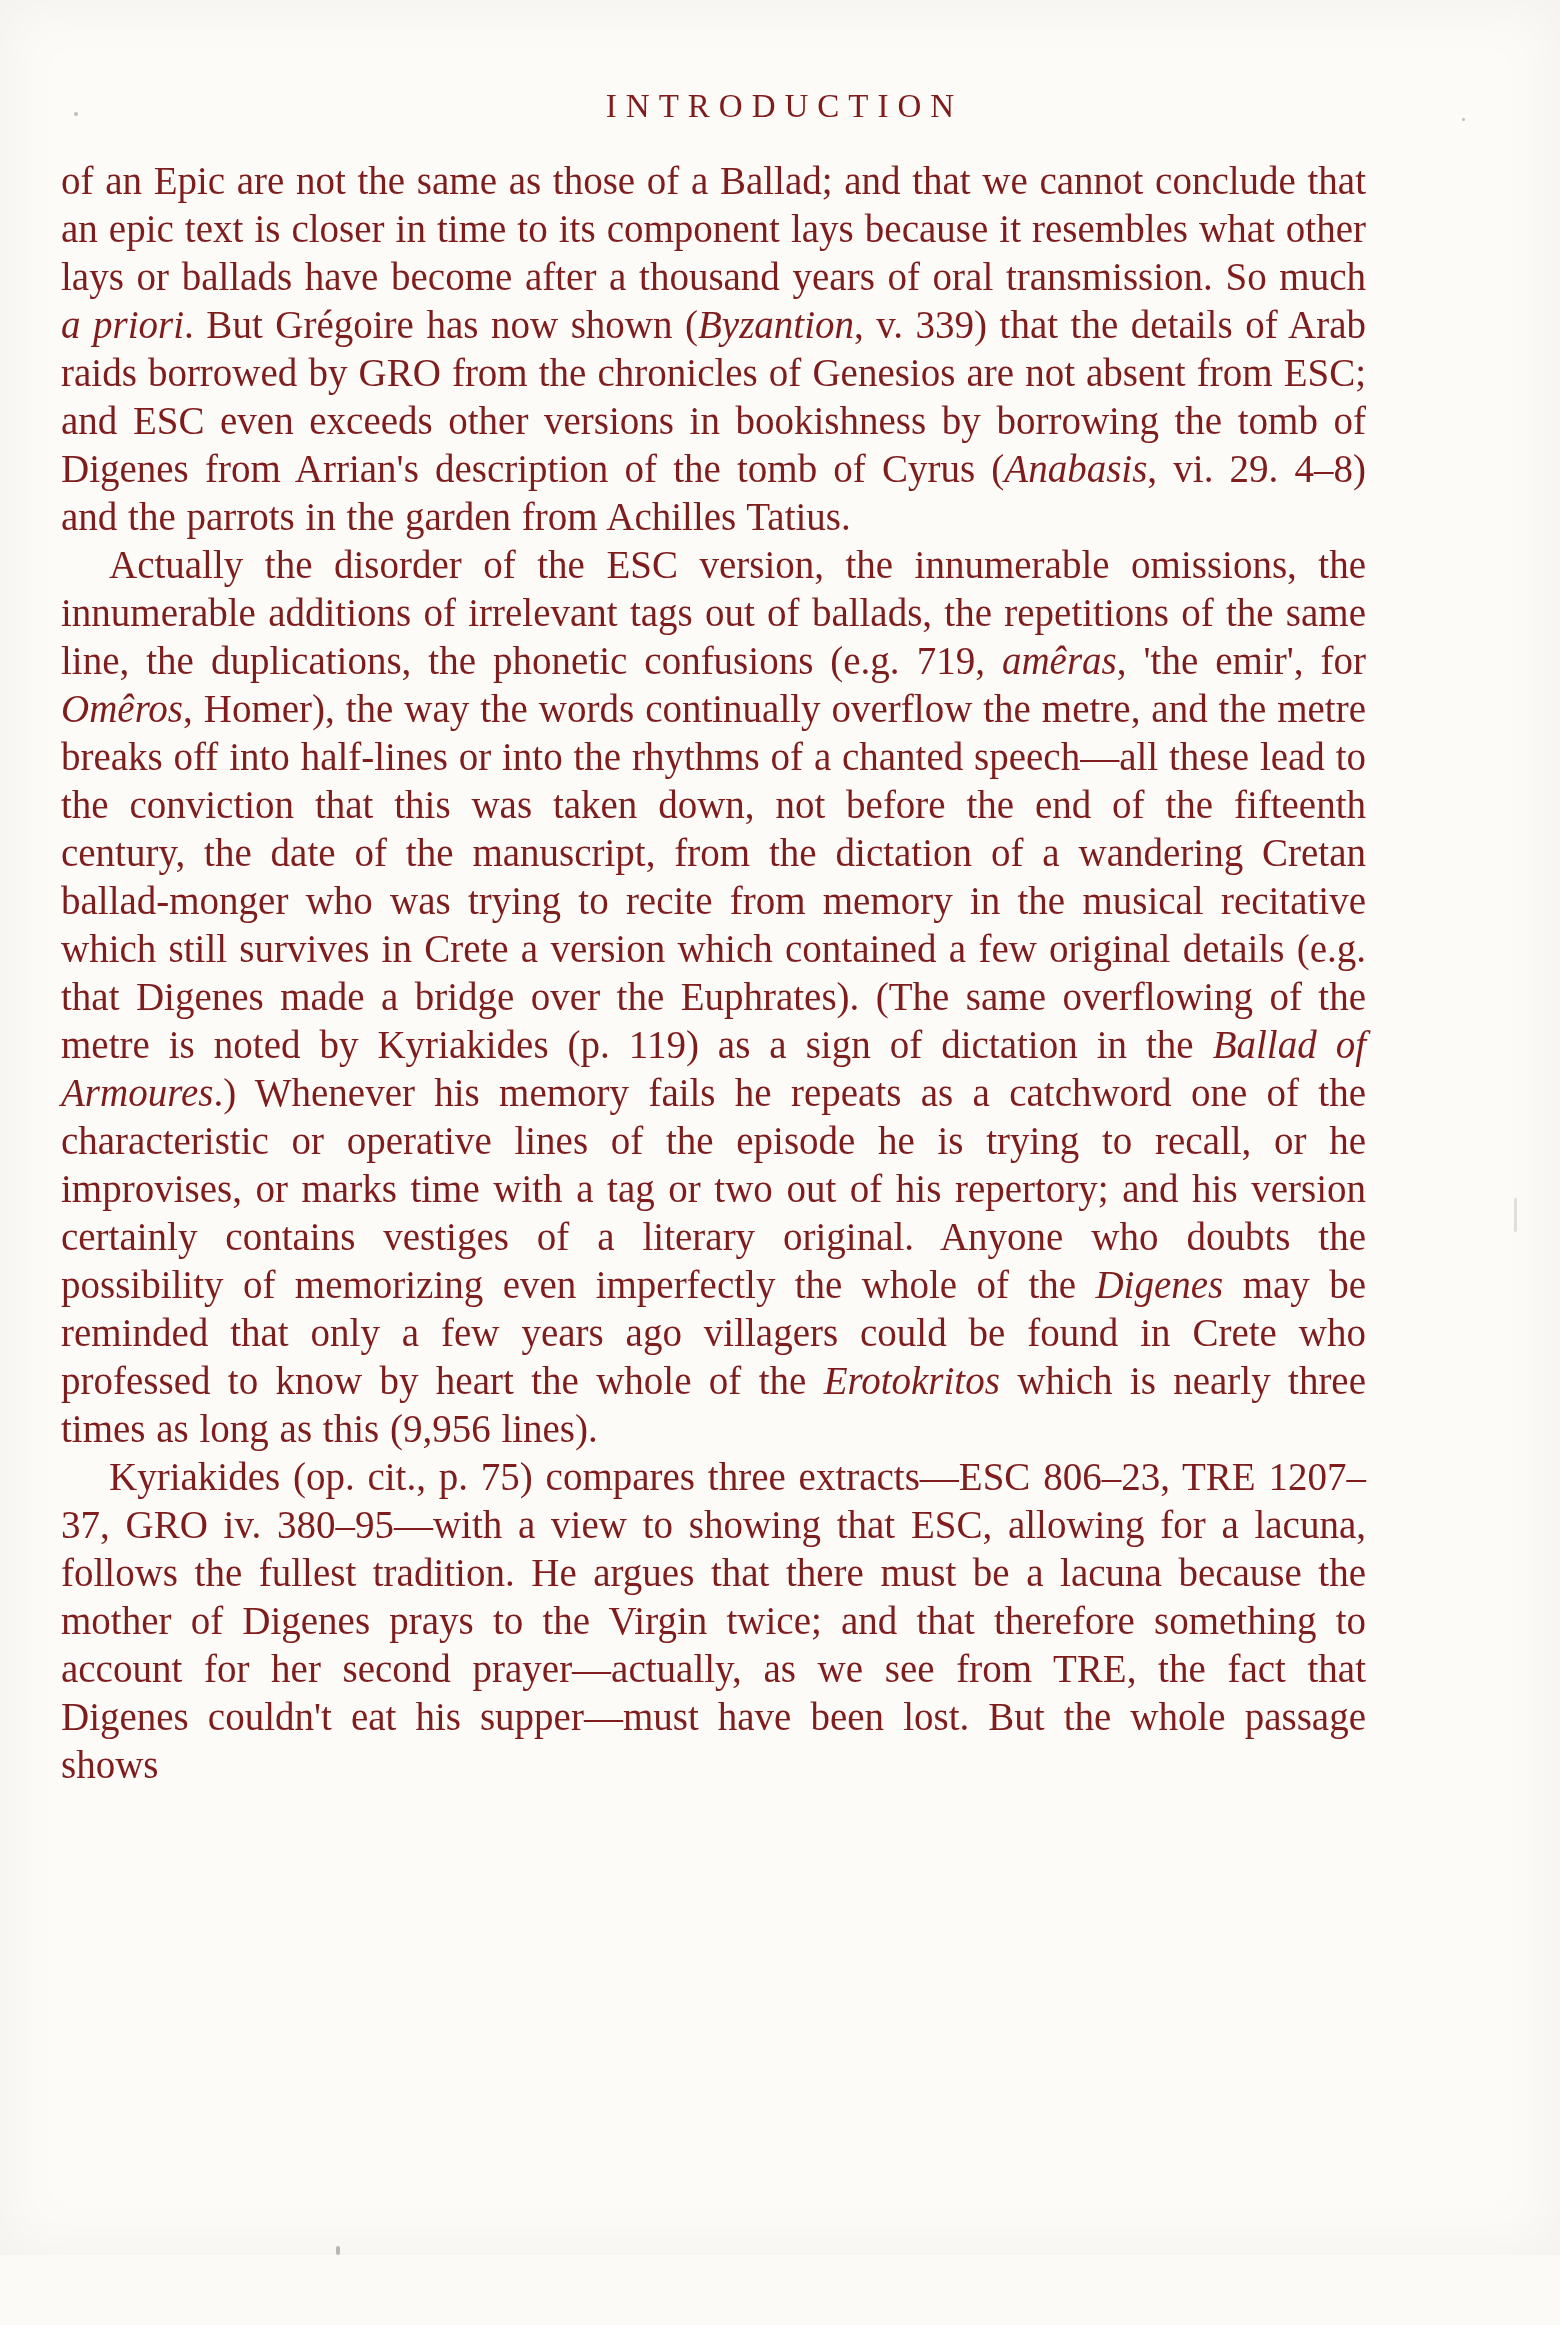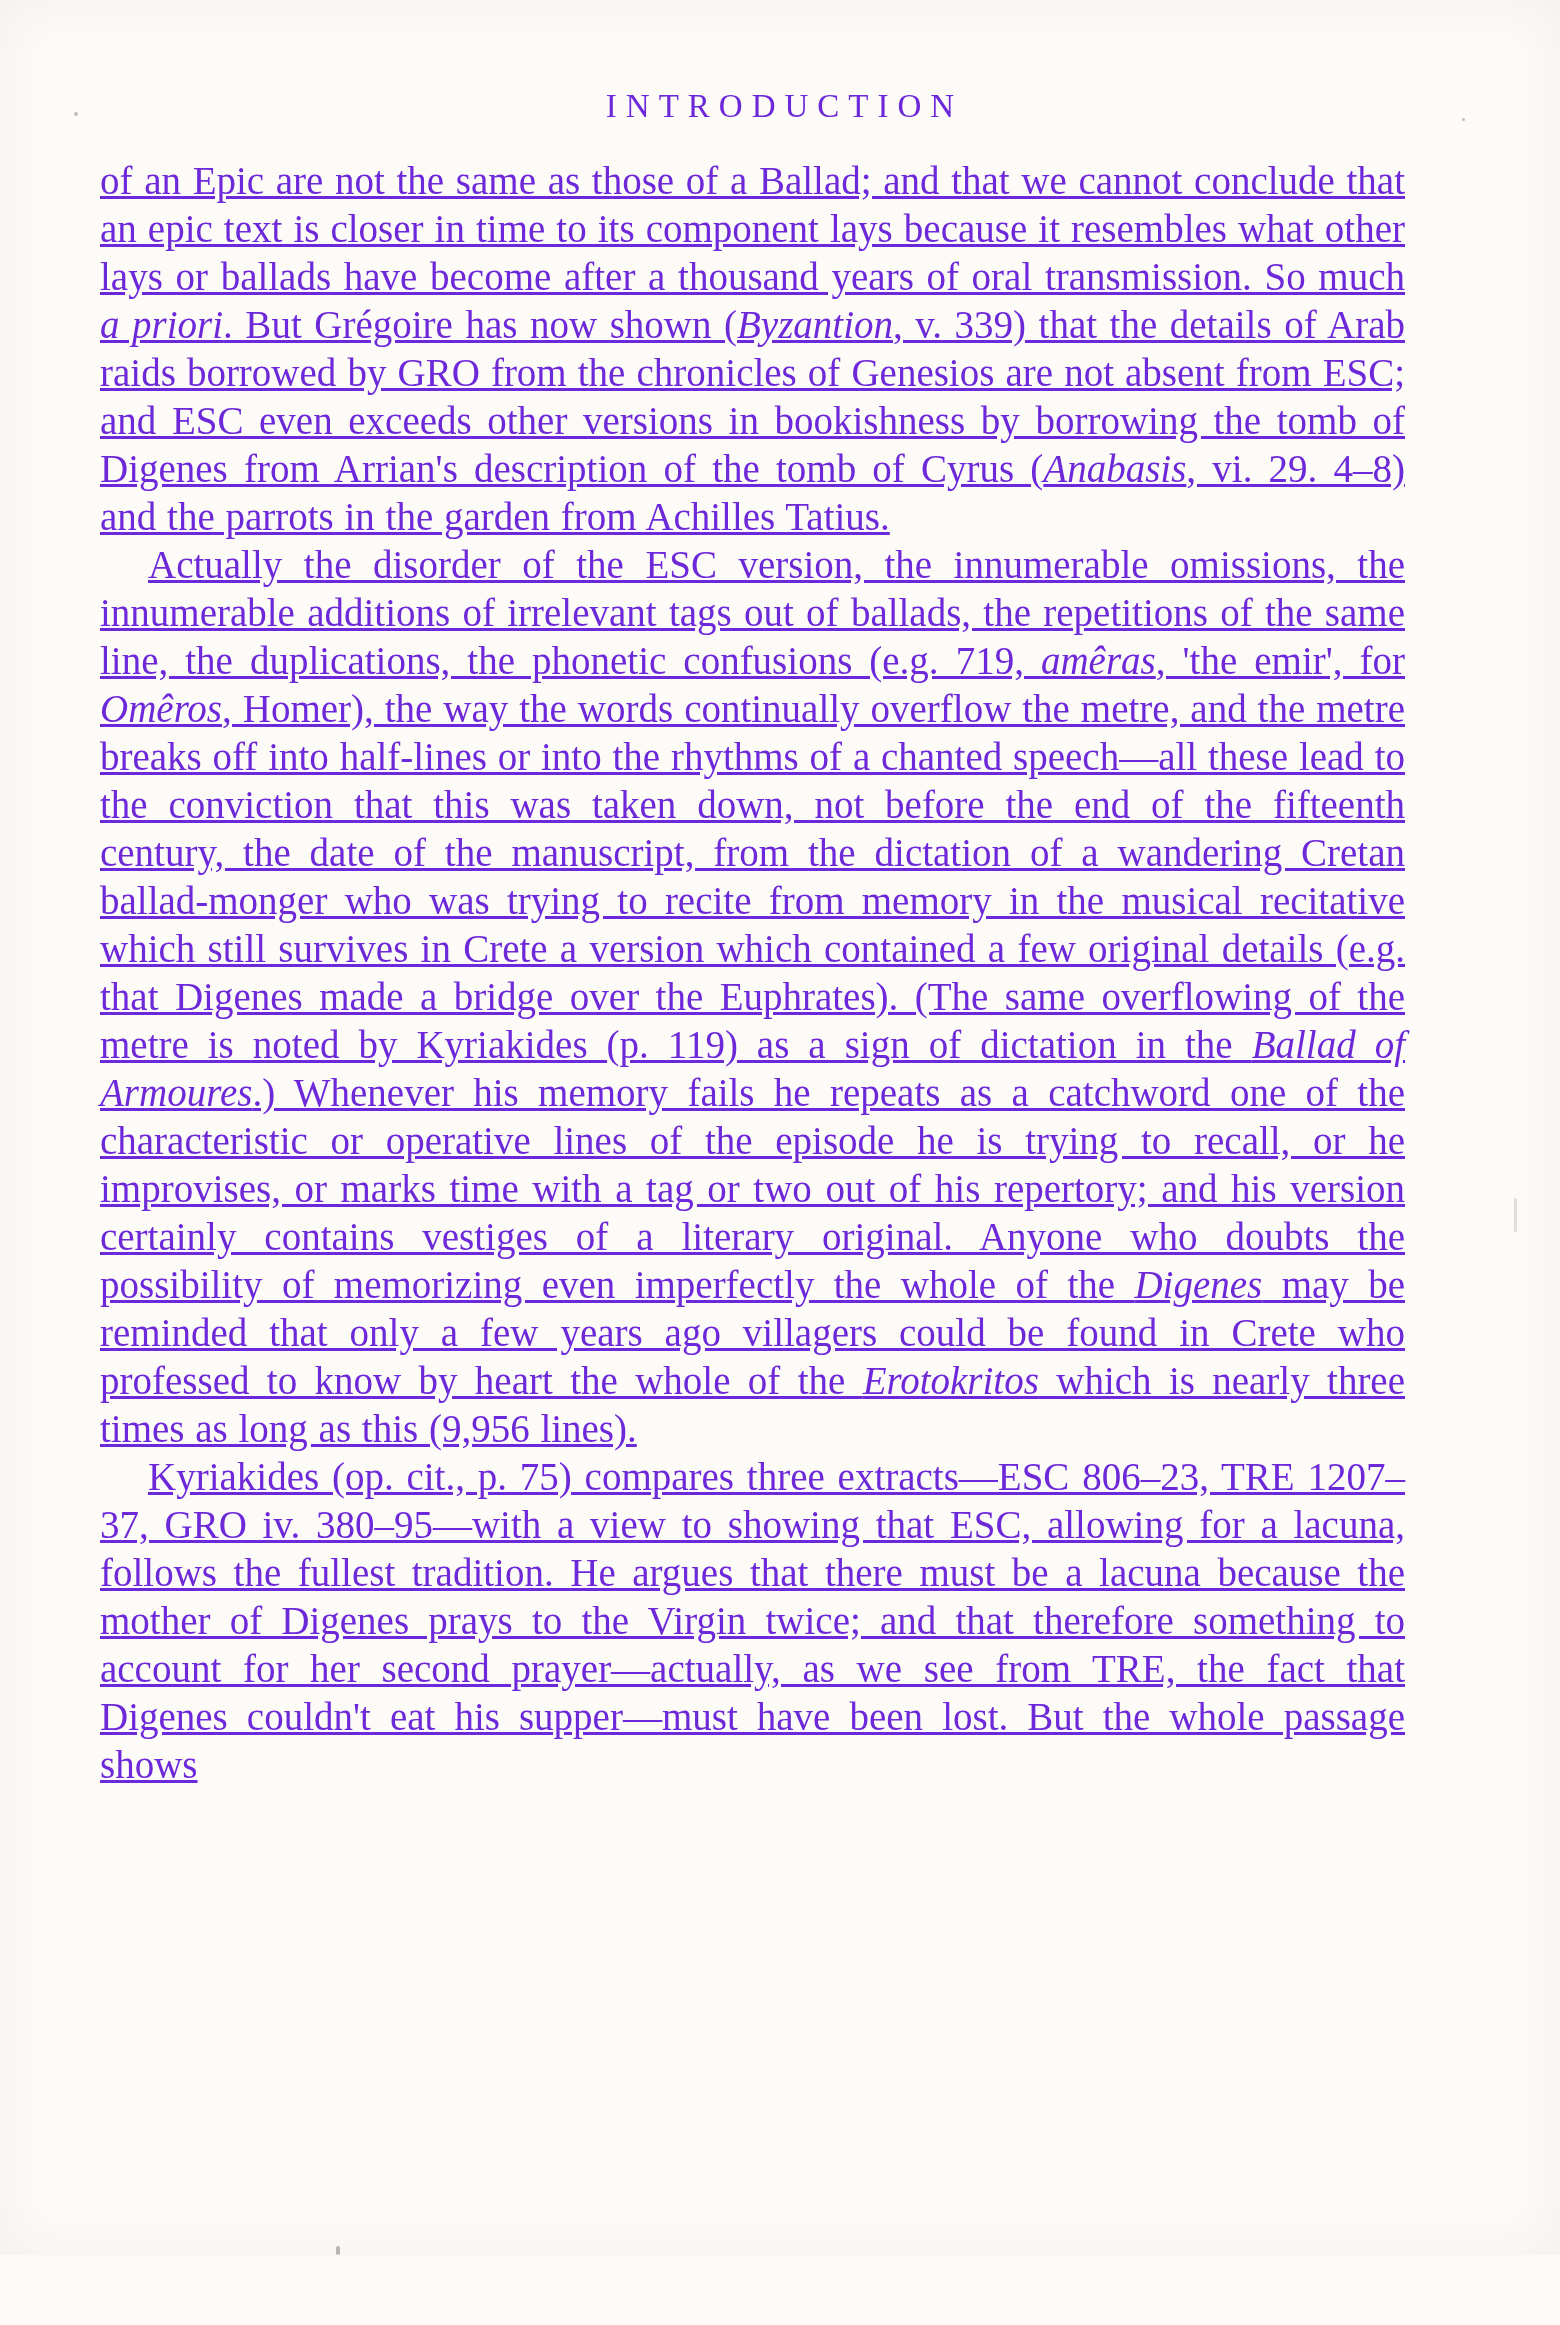--- a/index.html
+++ b/index.html
@@ -8,36 +8,35 @@
     background: #fbfaf6;
   }
   .page {
     position: relative;
     width: 1560px;
     height: 2255px;
     background: #fcfbf8;
     box-shadow: inset 0 0 60px rgba(120,115,105,0.08);
     overflow: hidden;
     font-family: "Liberation Serif", "DejaVu Serif", serif;
-    color: #6d28d9;
+    color: #7f1d1d;
   }
   .running-header {
     padding-top: 88px;
     margin-left: 132px;
     width: 1305px;
     text-align: center;
     font-size: 33px;
     letter-spacing: 9px;
     font-weight: 500;
   }
   .body-text {
-    margin-left: 100px;
+    margin-left: 61px;
     width: 1305px;
     margin-top: 32px;
-    text-decoration: underline;
   }
   .body-text p {
     margin: 0;
     font-size: 39px;
     line-height: 48px;
     text-align: justify;
     word-spacing: 1px;
   }
   .body-text p.indent {
     text-indent: 48px;

